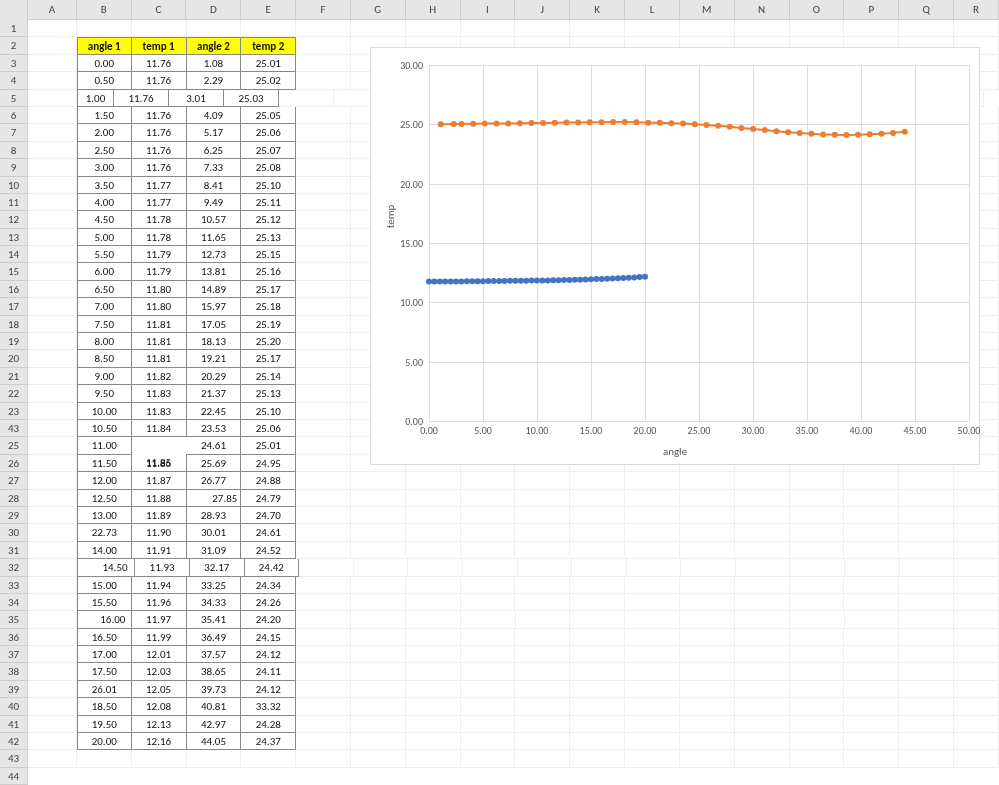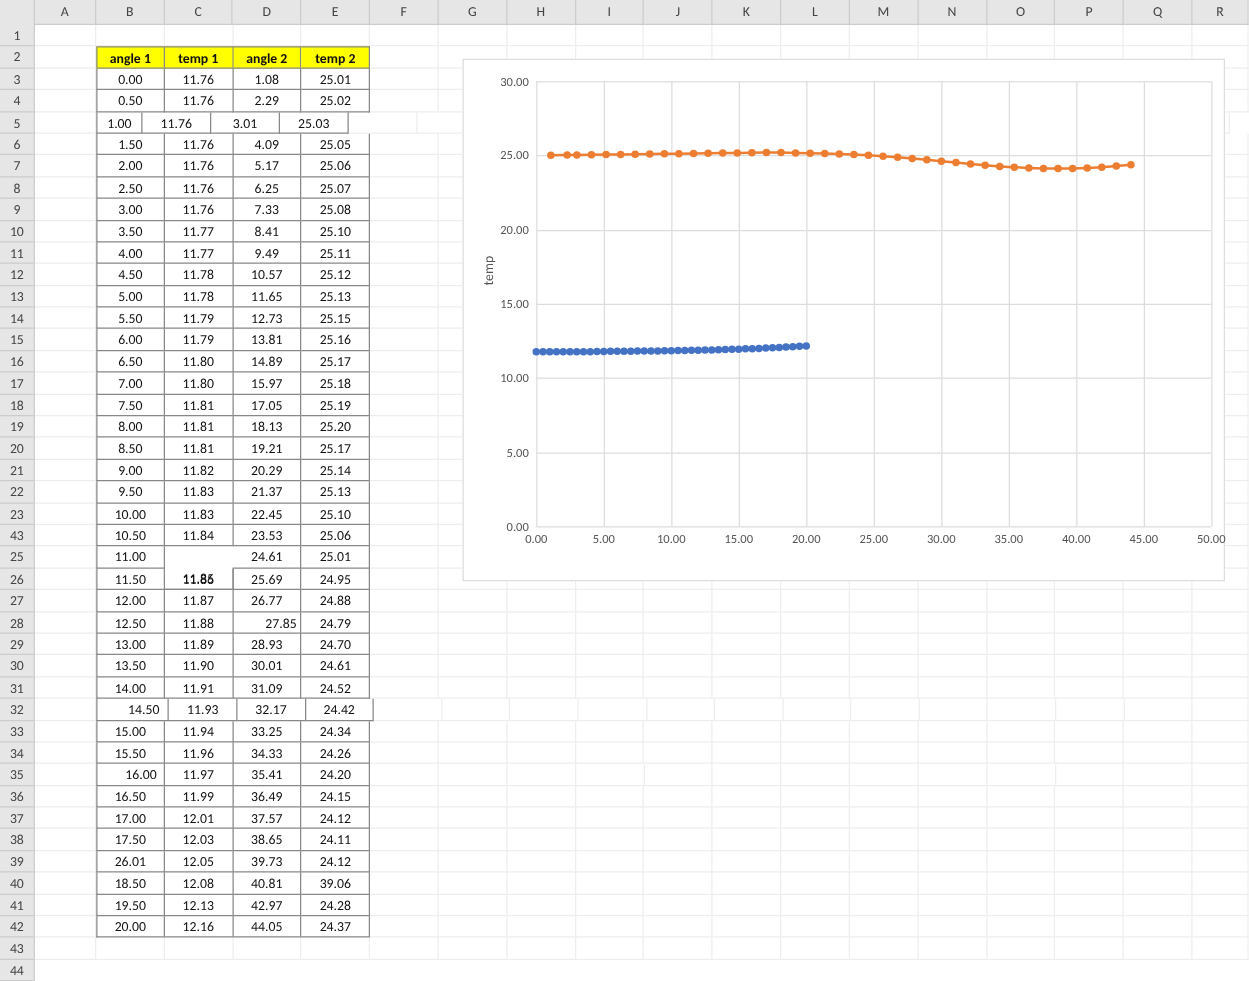--- a/index.html
+++ b/index.html
@@ -805,21 +805,21 @@
         <div class="cell" style="width: 55px;"></div>
         <div class="cell" style="width: 55px;"></div>
         <div class="cell" style="width: 55px;"></div>
         <div class="cell" style="width: 55px;"></div>
         <div class="cell" style="width: 55px;"></div>
         <div class="cell" style="width: 55px;"></div>
         <div class="cell" style="width: 45px;"></div>
       </div>
       <div class="grid-row">
         <div class="cell" style="width: 49px;"></div>
-        <div class="cell dcell dleft" style="width: 55px;">13.50</div>
+        <div class="cell dcell dleft" style="width: 55px;">22.73</div>
         <div class="cell dcell" style="width: 55px;">11.90</div>
         <div class="cell dcell" style="width: 55px;">30.01</div>
         <div class="cell dcell" style="width: 55px;">24.61</div>
         <div class="cell" style="width: 55px;"></div>
         <div class="cell" style="width: 55px;"></div>
         <div class="cell" style="width: 55px;"></div>
         <div class="cell" style="width: 55px;"></div>
         <div class="cell" style="width: 55px;"></div>
         <div class="cell" style="width: 55px;"></div>
         <div class="cell" style="width: 55px;"></div>
@@ -1008,21 +1008,21 @@
         <div class="cell" style="width: 55px;"></div>
         <div class="cell" style="width: 55px;"></div>
         <div class="cell" style="width: 55px;"></div>
         <div class="cell" style="width: 45px;"></div>
       </div>
       <div class="grid-row">
         <div class="cell" style="width: 49px;"></div>
         <div class="cell dcell dleft" style="width: 55px;">18.50</div>
         <div class="cell dcell" style="width: 55px;">12.08</div>
         <div class="cell dcell" style="width: 55px;">40.81</div>
-        <div class="cell dcell" style="width: 55px;">39.06</div>
+        <div class="cell dcell" style="width: 55px;">33.32</div>
         <div class="cell" style="width: 55px;"></div>
         <div class="cell" style="width: 55px;"></div>
         <div class="cell" style="width: 55px;"></div>
         <div class="cell" style="width: 55px;"></div>
         <div class="cell" style="width: 55px;"></div>
         <div class="cell" style="width: 55px;"></div>
         <div class="cell" style="width: 55px;"></div>
         <div class="cell" style="width: 55px;"></div>
         <div class="cell" style="width: 55px;"></div>
         <div class="cell" style="width: 55px;"></div>
@@ -1211,15 +1211,16 @@
           <circle cx="394.092" cy="69.42000000000002" r="3" fill="#ed7d31"></circle>
           <circle cx="405.756" cy="69.77600000000001" r="3" fill="#ed7d31"></circle>
           <circle cx="417.42" cy="69.8946666666667" r="3" fill="#ed7d31"></circle>
           <circle cx="429.084" cy="69.77600000000001" r="3" fill="#ed7d31"></circle>
           <circle cx="440.74800000000005" cy="69.30133333333333" r="3" fill="#ed7d31"></circle>
           <circle cx="452.412" cy="68.70799999999997" r="3" fill="#ed7d31"></circle>
           <circle cx="464.07599999999996" cy="67.87733333333335" r="3" fill="#ed7d31"></circle>
           <circle cx="475.73999999999995" cy="66.80933333333331" r="3" fill="#ed7d31"></circle>
         </svg>
       </div>
+    <div class="xlab">angle</div>
   </div>
 
 </div>
 
 </body></html>

